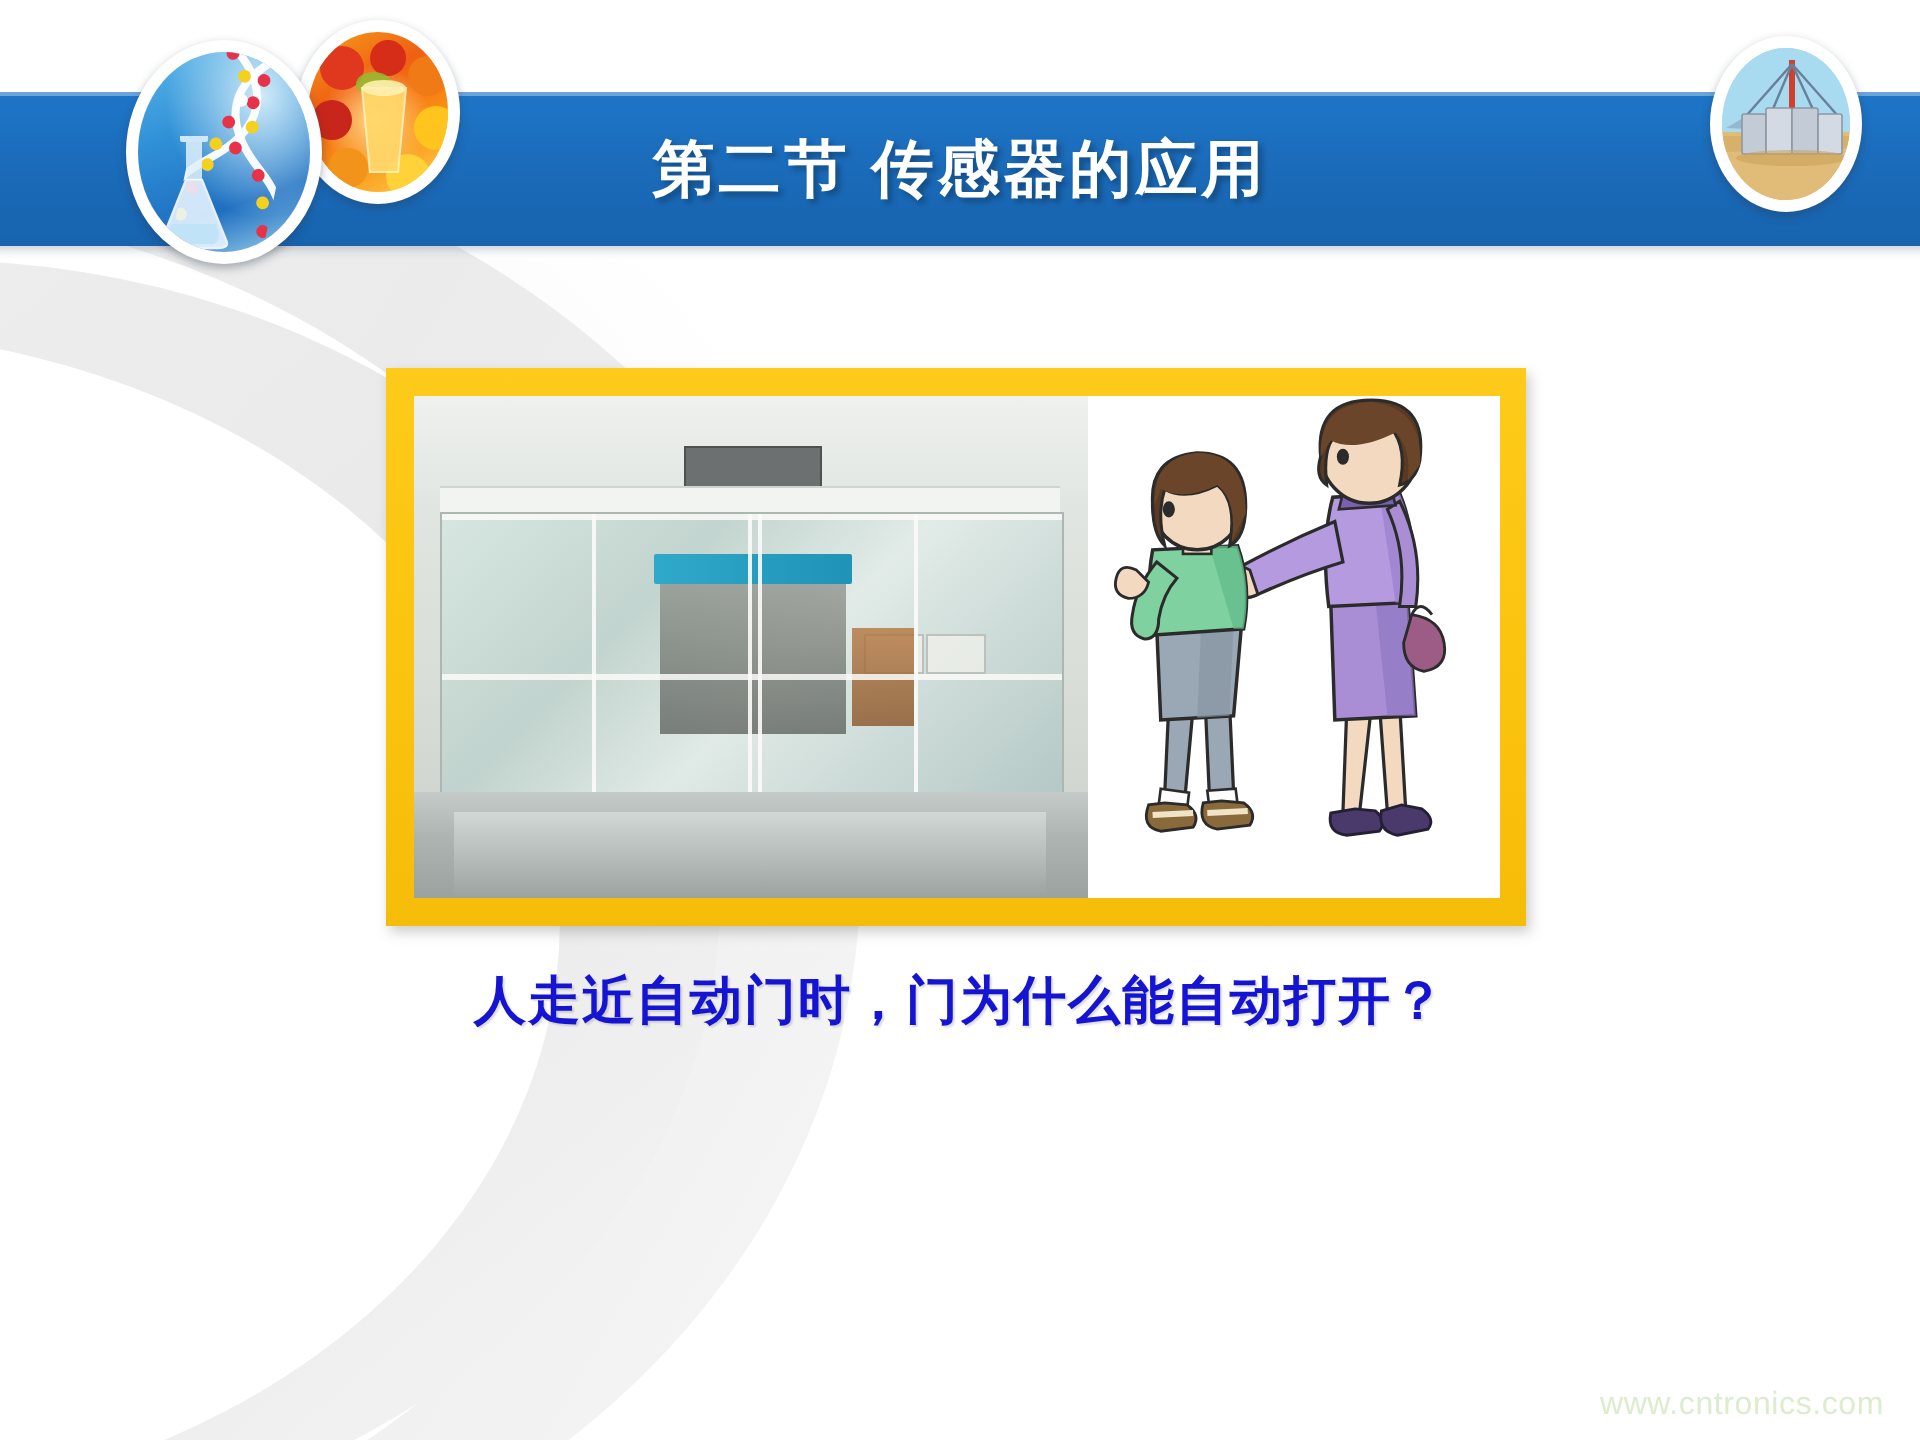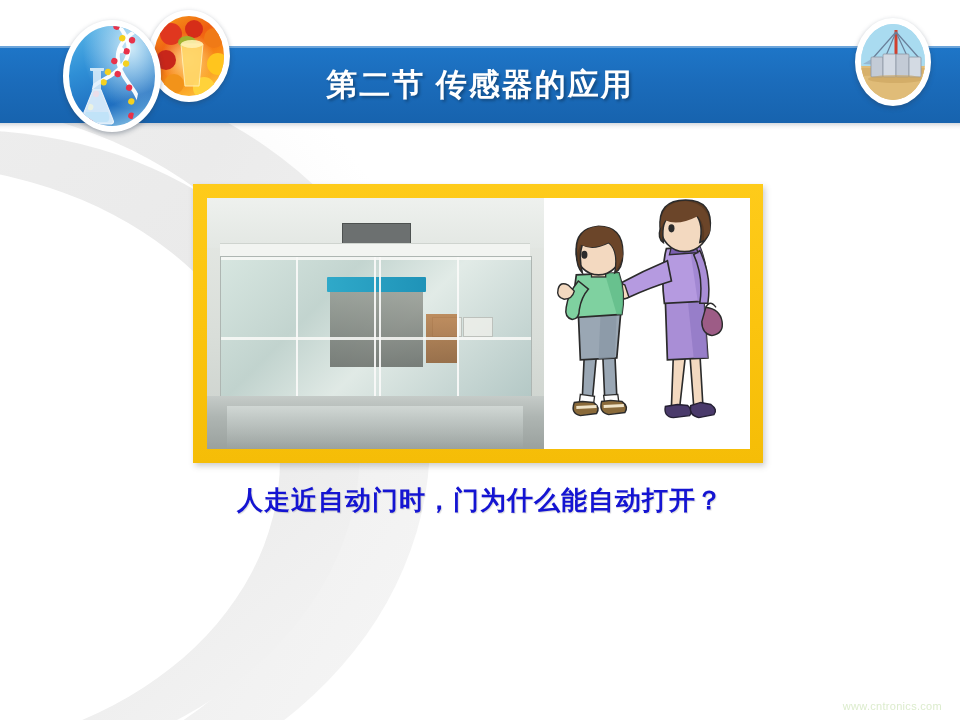--- a/index.html
+++ b/index.html
@@ -308,21 +308,21 @@
     white-space: nowrap;
     text-shadow: 1px 1px 1px rgba(120,0,50,0.35);
   }
 
   
   .watermark {
     position: absolute;
     right: 18px;
     bottom: 8px;
     color: #dceccd;
-    font-size: 11px;
+    font-size: 16px;
     letter-spacing: 0.3px;
     white-space: nowrap;
   }
 </style>
 </head>
 <body>
 
 <div id="slide">
 
   <div class="bg-soft"></div>

